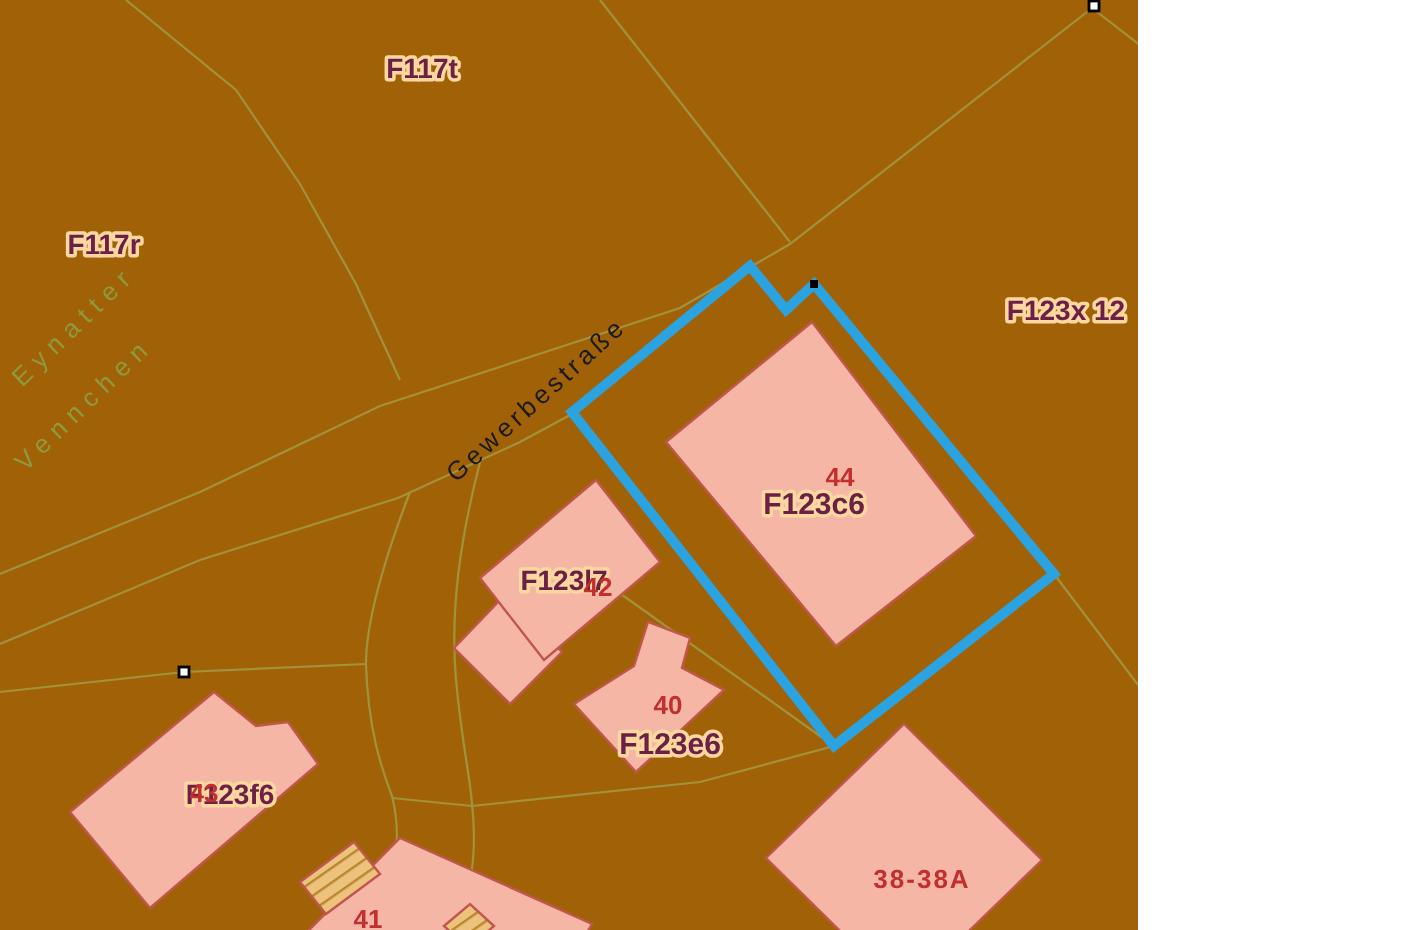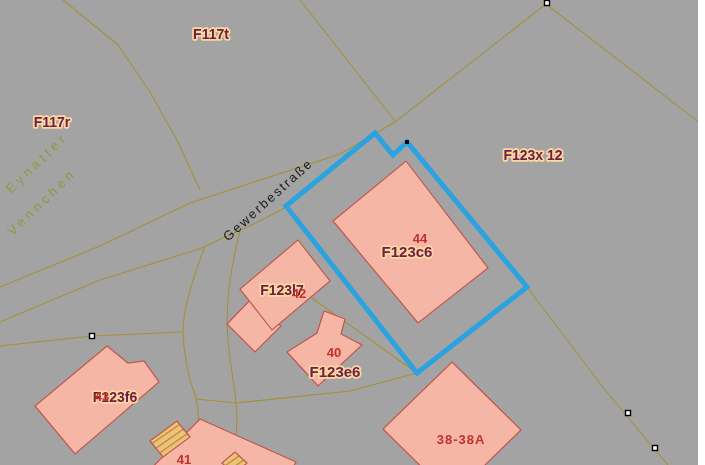--- a/index.html
+++ b/index.html
@@ -1,17 +1,17 @@
 <!DOCTYPE html>
 <html style="--parcel-line: #a2923c; --selection: #2ba3e0; --building-fill: #f6b6a6; --building-stroke: #c0574d; --parcel-label: #6d2045; --label-halo: #fcd7a0; --house-number: #c22f2f; --street-text: #1a1a1a; --place-text: #8f9a3e; --hatch-fill: #edc27c; --hatch-stripe: #b8862e;"><head>
 <meta charset="utf-8">
 <title>Cadastral Map</title>
 <style>
   html,body{margin:0;padding:0;background:#ffffff;}
-  .stage{position:relative;width:698px;height:465px;overflow:hidden;background:#a3a3a3;
+  .stage{position:relative;width:569px;height:465px;overflow:hidden;background:#a16207;
          font-family:"Liberation Sans", sans-serif;}
   svg{display:block}
   .line{fill:none;stroke:var(--parcel-line);stroke-width:1.1;}
   .building{fill:var(--building-fill);stroke:var(--building-stroke);stroke-width:1.2;}
   .hatch-building{stroke:var(--building-stroke);stroke-width:1.2;}
   .hatch-bg{fill:var(--hatch-fill);}
   .hatch-line{stroke:var(--hatch-stripe);stroke-width:2.4;}
   .selection{fill:none;stroke:var(--selection);stroke-width:5;stroke-linejoin:miter;}
   .marker{fill:#ffffff;stroke:#000000;stroke-width:1.4;}
   .marker-solid{fill:#000000;stroke:none;}

